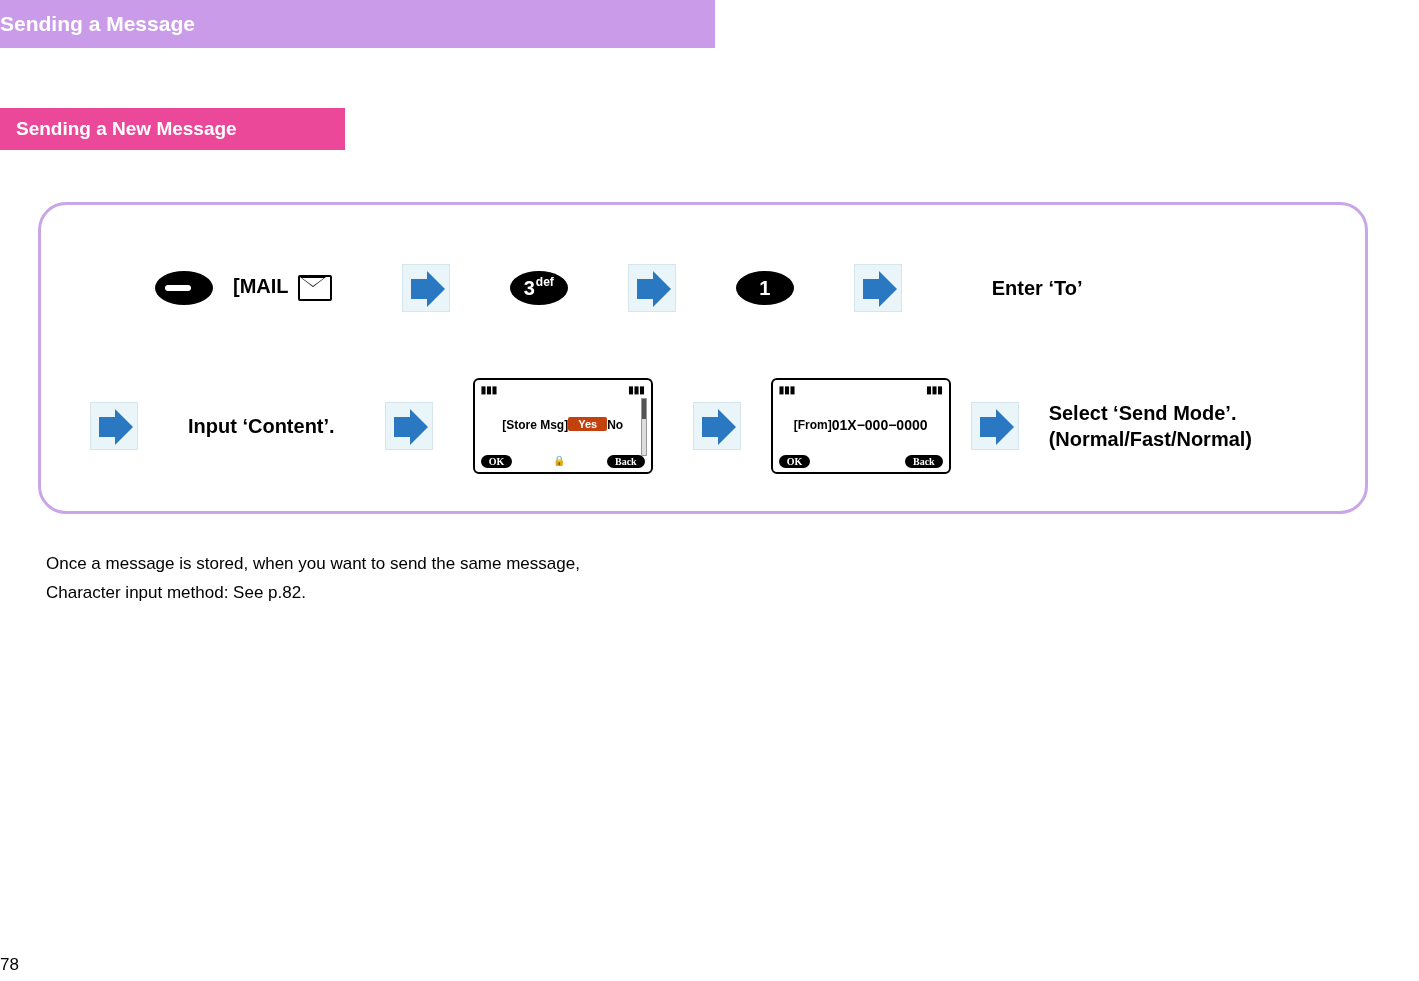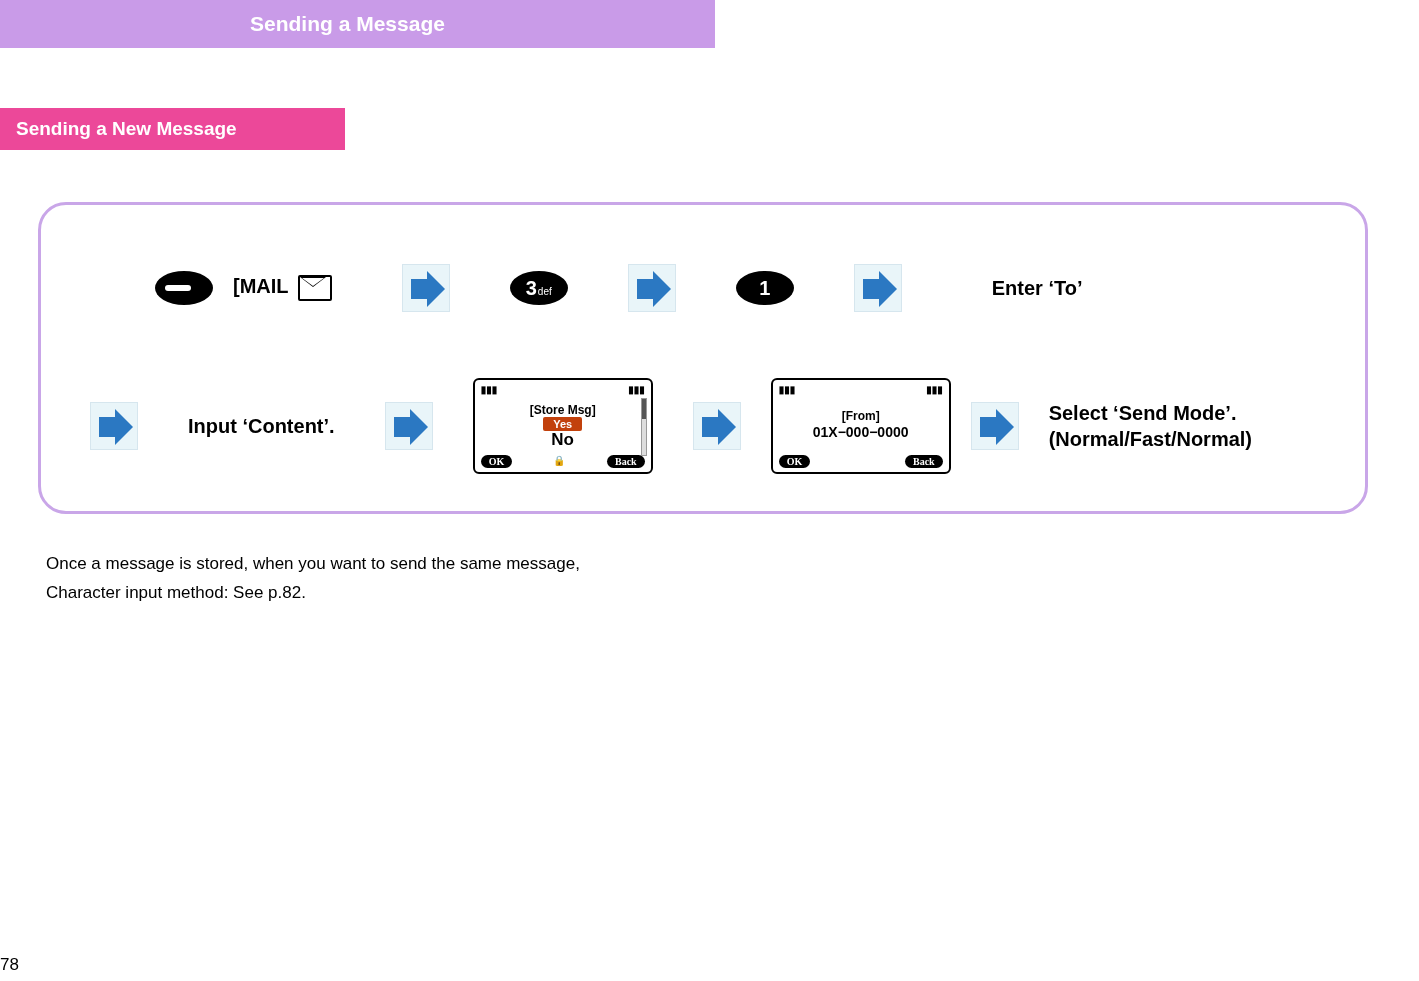--- a/index.html
+++ b/index.html
@@ -15,21 +15,20 @@
   }
   .title-bar {
     position: absolute;
     left: 0;
     top: 0;
     width: 715px;
     height: 48px;
     background: #c99be8;
     display: flex;
     align-items: center;
-    padding-left: 250px;
     box-sizing: border-box;
   }
   .title-bar span {
     color: #ffffff;
     font-weight: bold;
     font-size: 21px;
   }
   .subtitle-bar {
     position: absolute;
     left: 0;
@@ -111,25 +110,25 @@
   }
   .oval-key.white-text {
     color: #fff;
     font-weight: bold;
     font-size: 20px;
     display: flex;
     align-items: center;
     justify-content: center;
   }
   .oval-key .sub {
-    font-size: 10px;
-    font-weight: normal;
+    font-size: 12px;
+    font-weight: bold;
     margin-left: 1px;
     align-self: flex-end;
-    padding-bottom: 8px;
+    padding-bottom: 16px;
   }
   .oval-key.plain::after {
     content: "";
     position: absolute;
     left: 10px;
     top: 14px;
     width: 26px;
     height: 6px;
     background: #fff;
     border-radius: 3px;
@@ -184,21 +183,20 @@
     position: relative;
   }
   .screen .top {
     display: flex;
     justify-content: space-between;
     font-size: 10px;
   }
   .screen .mid {
     flex: 1;
     display: flex;
-    flex-direction: column;
     align-items: center;
     justify-content: center;
     line-height: 1.2;
   }
   .screen .bot {
     display: flex;
     justify-content: space-between;
     font-family: Liberation Serif, serif;
   }
   .screen .pill {
@@ -211,21 +209,21 @@
   .screen .yesbox {
     background: #c2410c;
     color: #fff;
     padding: 0 10px;
     border-radius: 2px;
     font-size: 11px;
     line-height: 14px;
     margin-bottom: 2px;
   }
   .screen .nobox {
-    font-size: 17px;
+    font-size: 12px;
     line-height: 14px;
   }
   .screen .scrollbar {
     position: absolute;
     right: 4px;
     top: 18px;
     width: 4px;
     height: 56px;
     background: #ddd;
     border: 1px solid #999;

